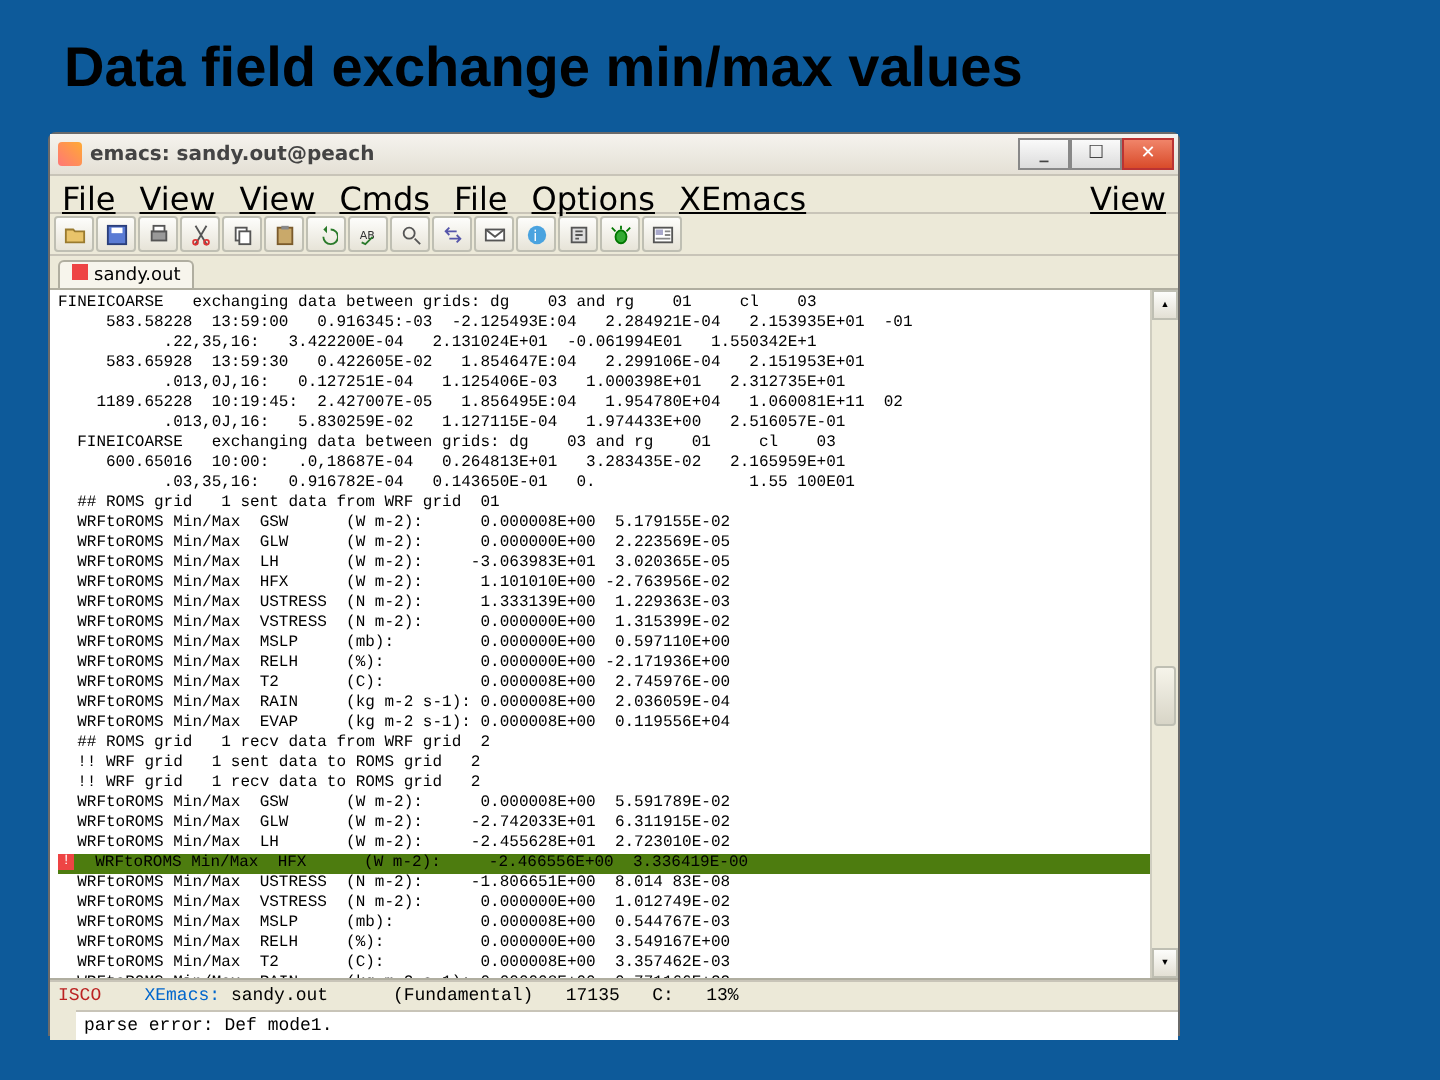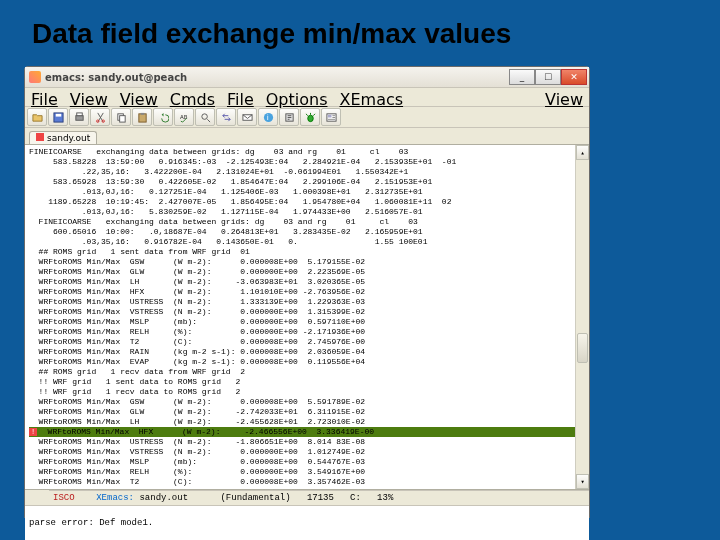--- a/index.html
+++ b/index.html
@@ -137,30 +137,30 @@
     font-family: "Courier New", monospace;
     font-size: 9px;
     line-height: 12px;
     background:#ece9d8;
   }
   .status-area .mode-line {
     background:#ece9d8;
     border-top:1px solid #c8c4b8;
     padding: 1px 4px;
     white-space: pre;
-    margin-left: 24px;
   }
   .status-area .mode-line .hl { color:#b22; }
   .status-area .mode-line .hl2 { color:#06c; }
   .status-area .minibuf {
     background:#fff;
-    padding:11px 4px;
+    padding:1px 4px;
     white-space: pre;
     color:#000;
     border-top:1px solid #c8c4b8;
+    margin-left:13px;
   }
   .hlrow { background:#4d7c0f; }
   .err-glyph {
     display:inline-block;width:8px;height:8px;vertical-align:middle;
     background:#e44;margin-right:1px;position:relative;
   }
   .err-glyph::after{content:"!";color:#fff;font-size:7px;position:absolute;left:2px;top:-1px;}
 </style>
 </head>
 <body>

